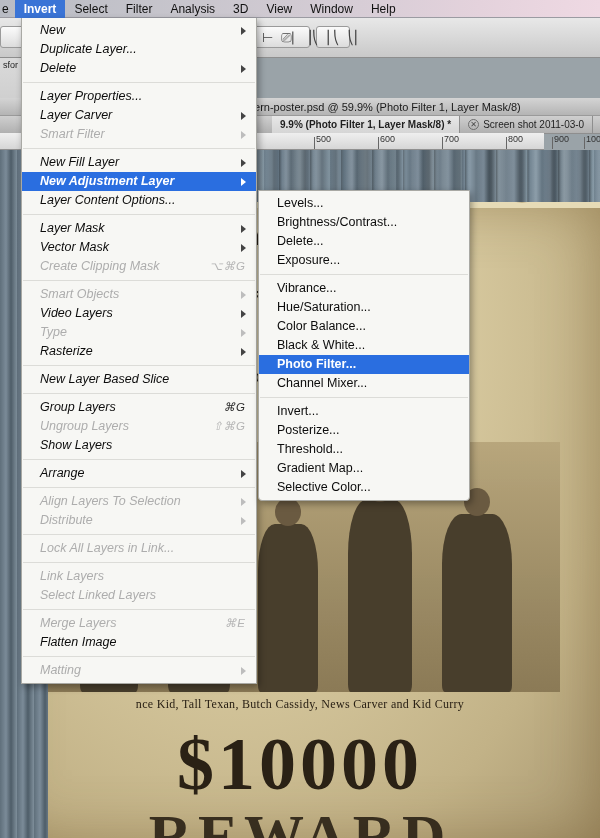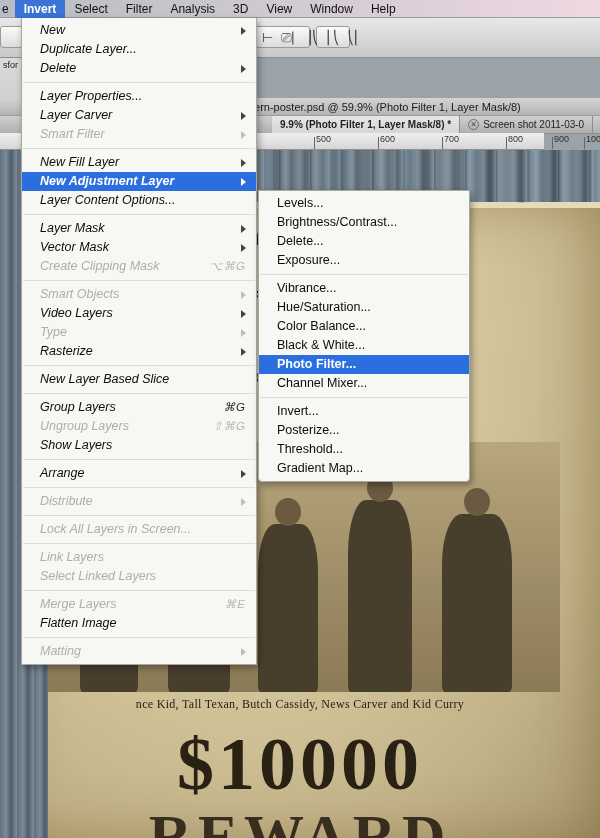--- a/index.html
+++ b/index.html
@@ -355,26 +355,30 @@
       <div class="item">
         <span class="lbl">Show Layers</span>
       </div>
       <div class="sep"></div>
       <div class="item">
         <span class="lbl">Arrange</span>
         <span class="caret"></span>
       </div>
       <div class="sep"></div>
       <div class="item disabled">
+        <span class="lbl">Align Layers To Selection</span>
+        <span class="caret"></span>
+      </div>
+      <div class="item disabled">
         <span class="lbl">Distribute</span>
         <span class="caret"></span>
       </div>
       <div class="sep"></div>
       <div class="item disabled">
-        <span class="lbl">Lock All Layers in Screen...</span>
+        <span class="lbl">Lock All Layers in Link...</span>
       </div>
       <div class="sep"></div>
       <div class="item disabled">
         <span class="lbl">Link Layers</span>
       </div>
       <div class="item disabled">
         <span class="lbl">Select Linked Layers</span>
       </div>
       <div class="sep"></div>
       <div class="item disabled">
@@ -429,15 +433,18 @@
       </div>
       <div class="item">
         <span class="lbl">Posterize...</span>
       </div>
       <div class="item">
         <span class="lbl">Threshold...</span>
       </div>
       <div class="item">
         <span class="lbl">Gradient Map...</span>
       </div>
+      <div class="item">
+        <span class="lbl">Selective Color...</span>
+      </div>
     </div>
 
 </div>
 
 </body></html>

